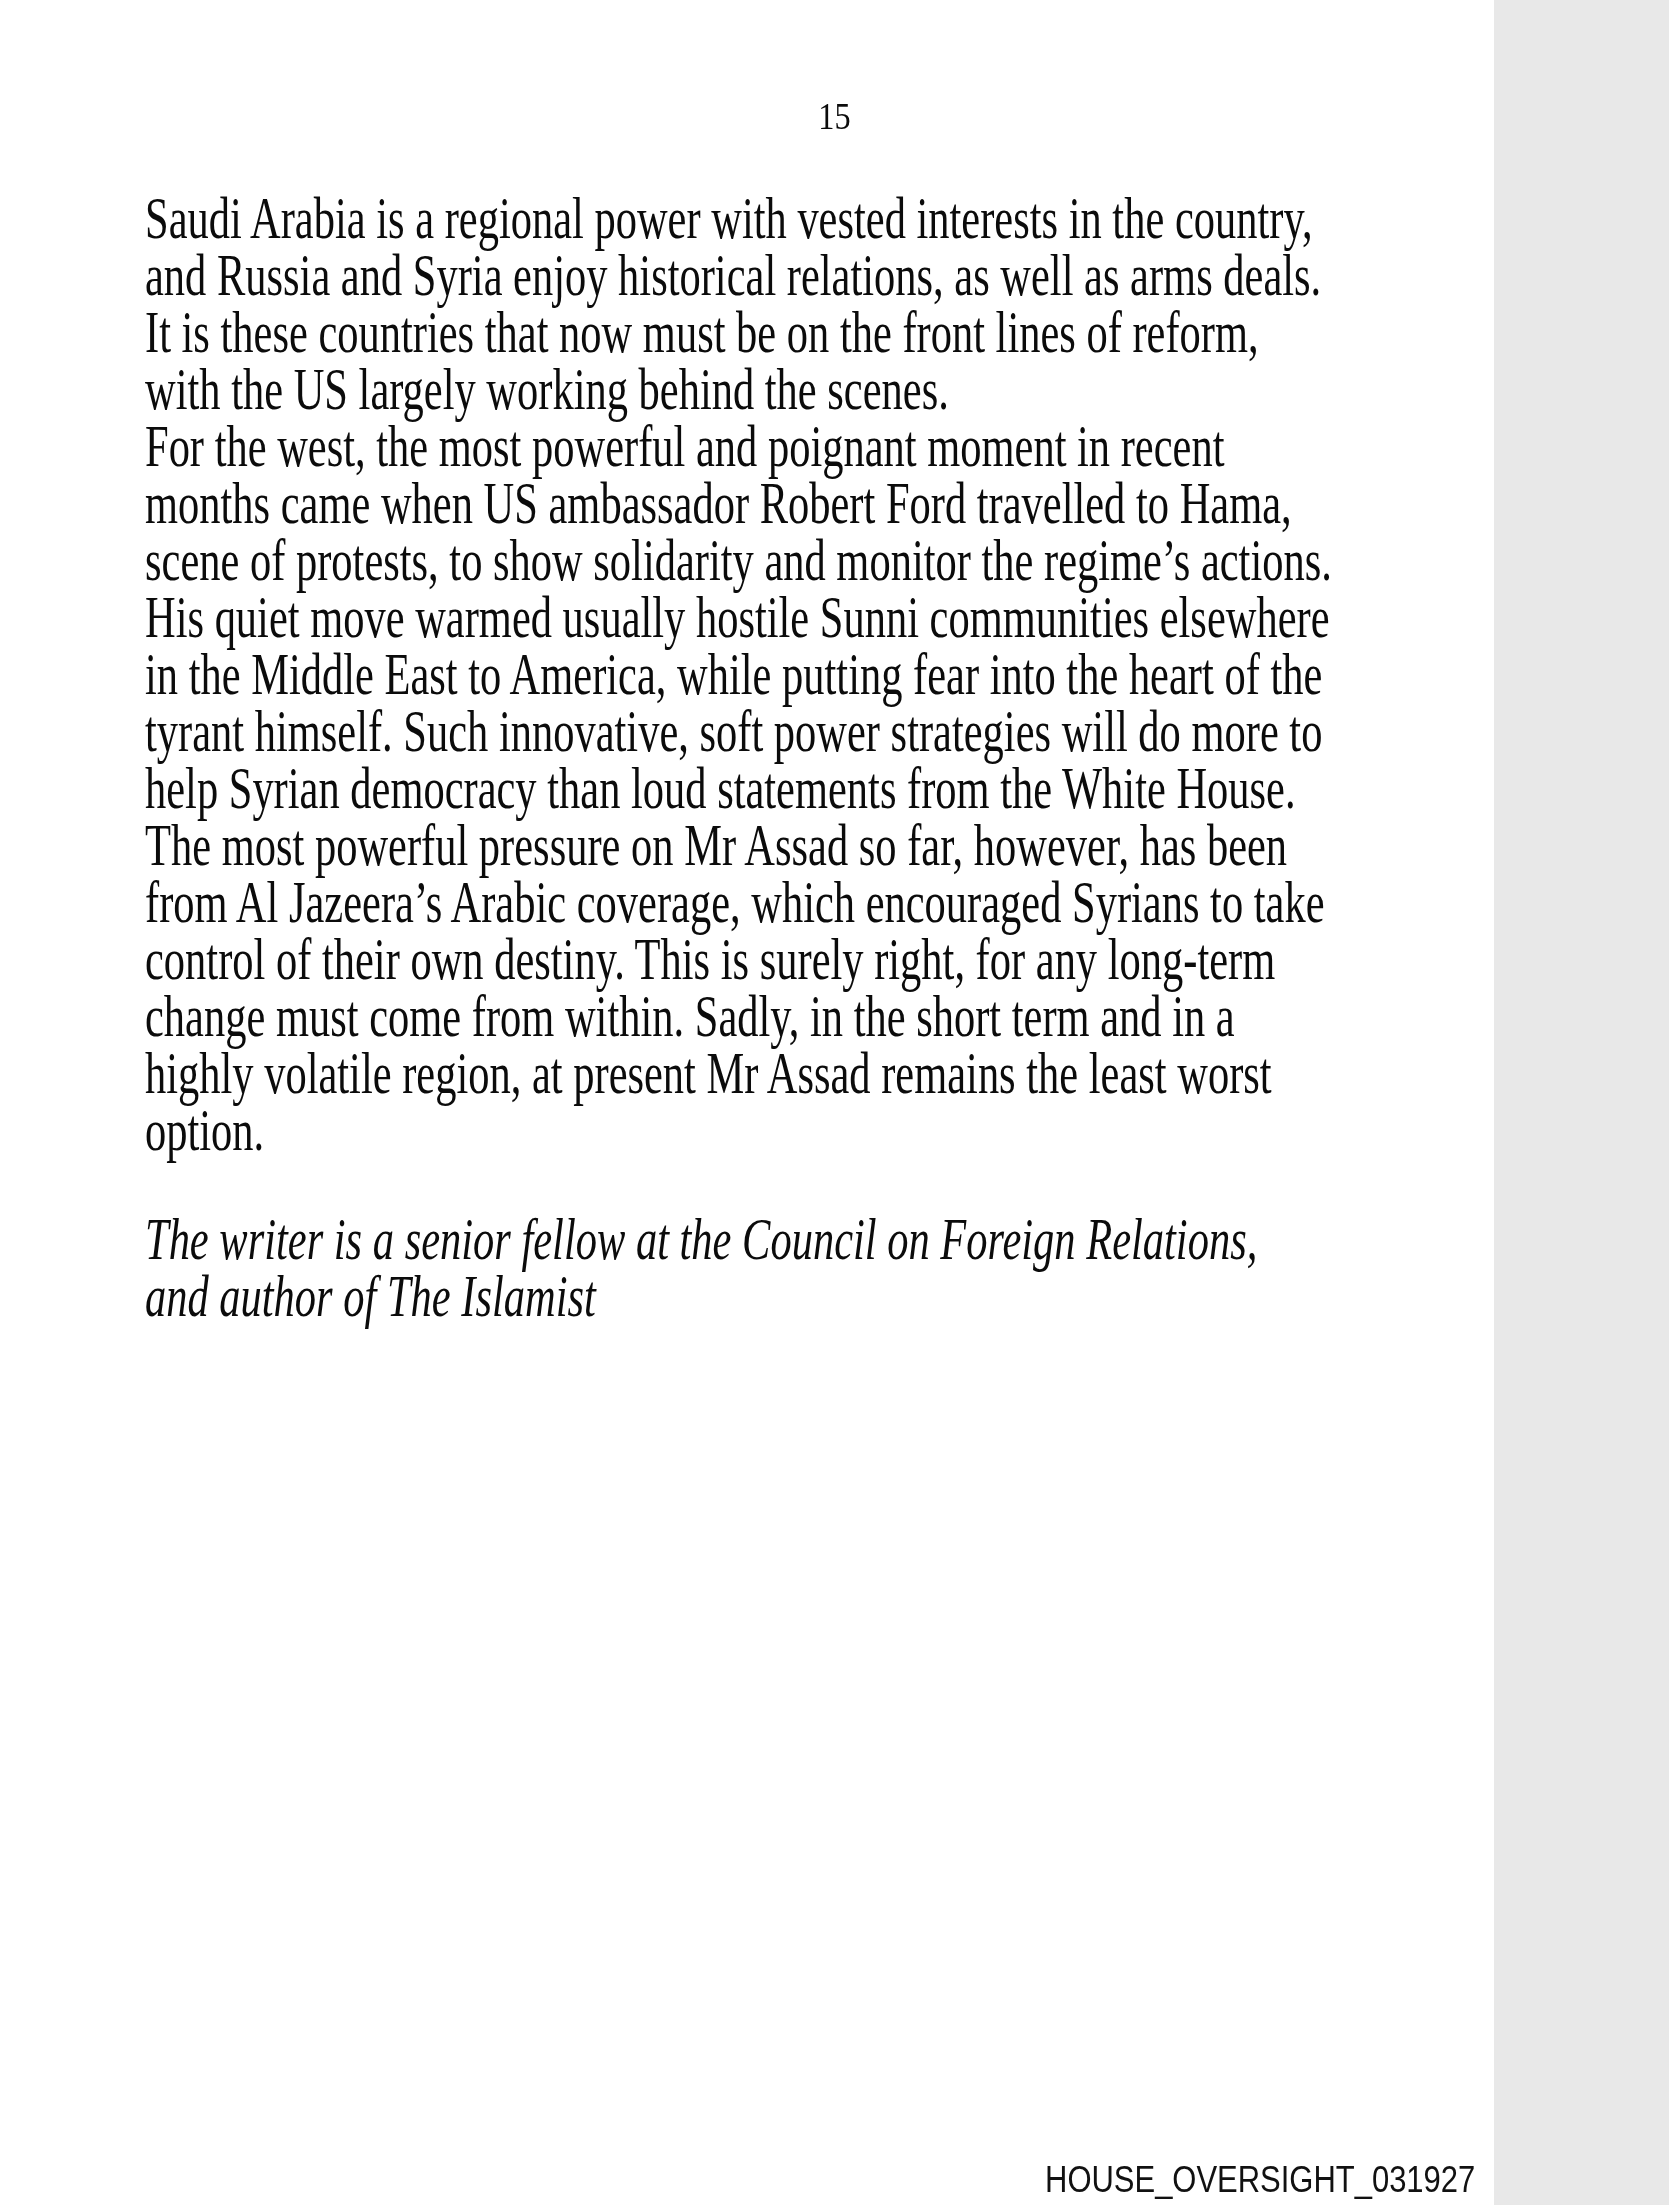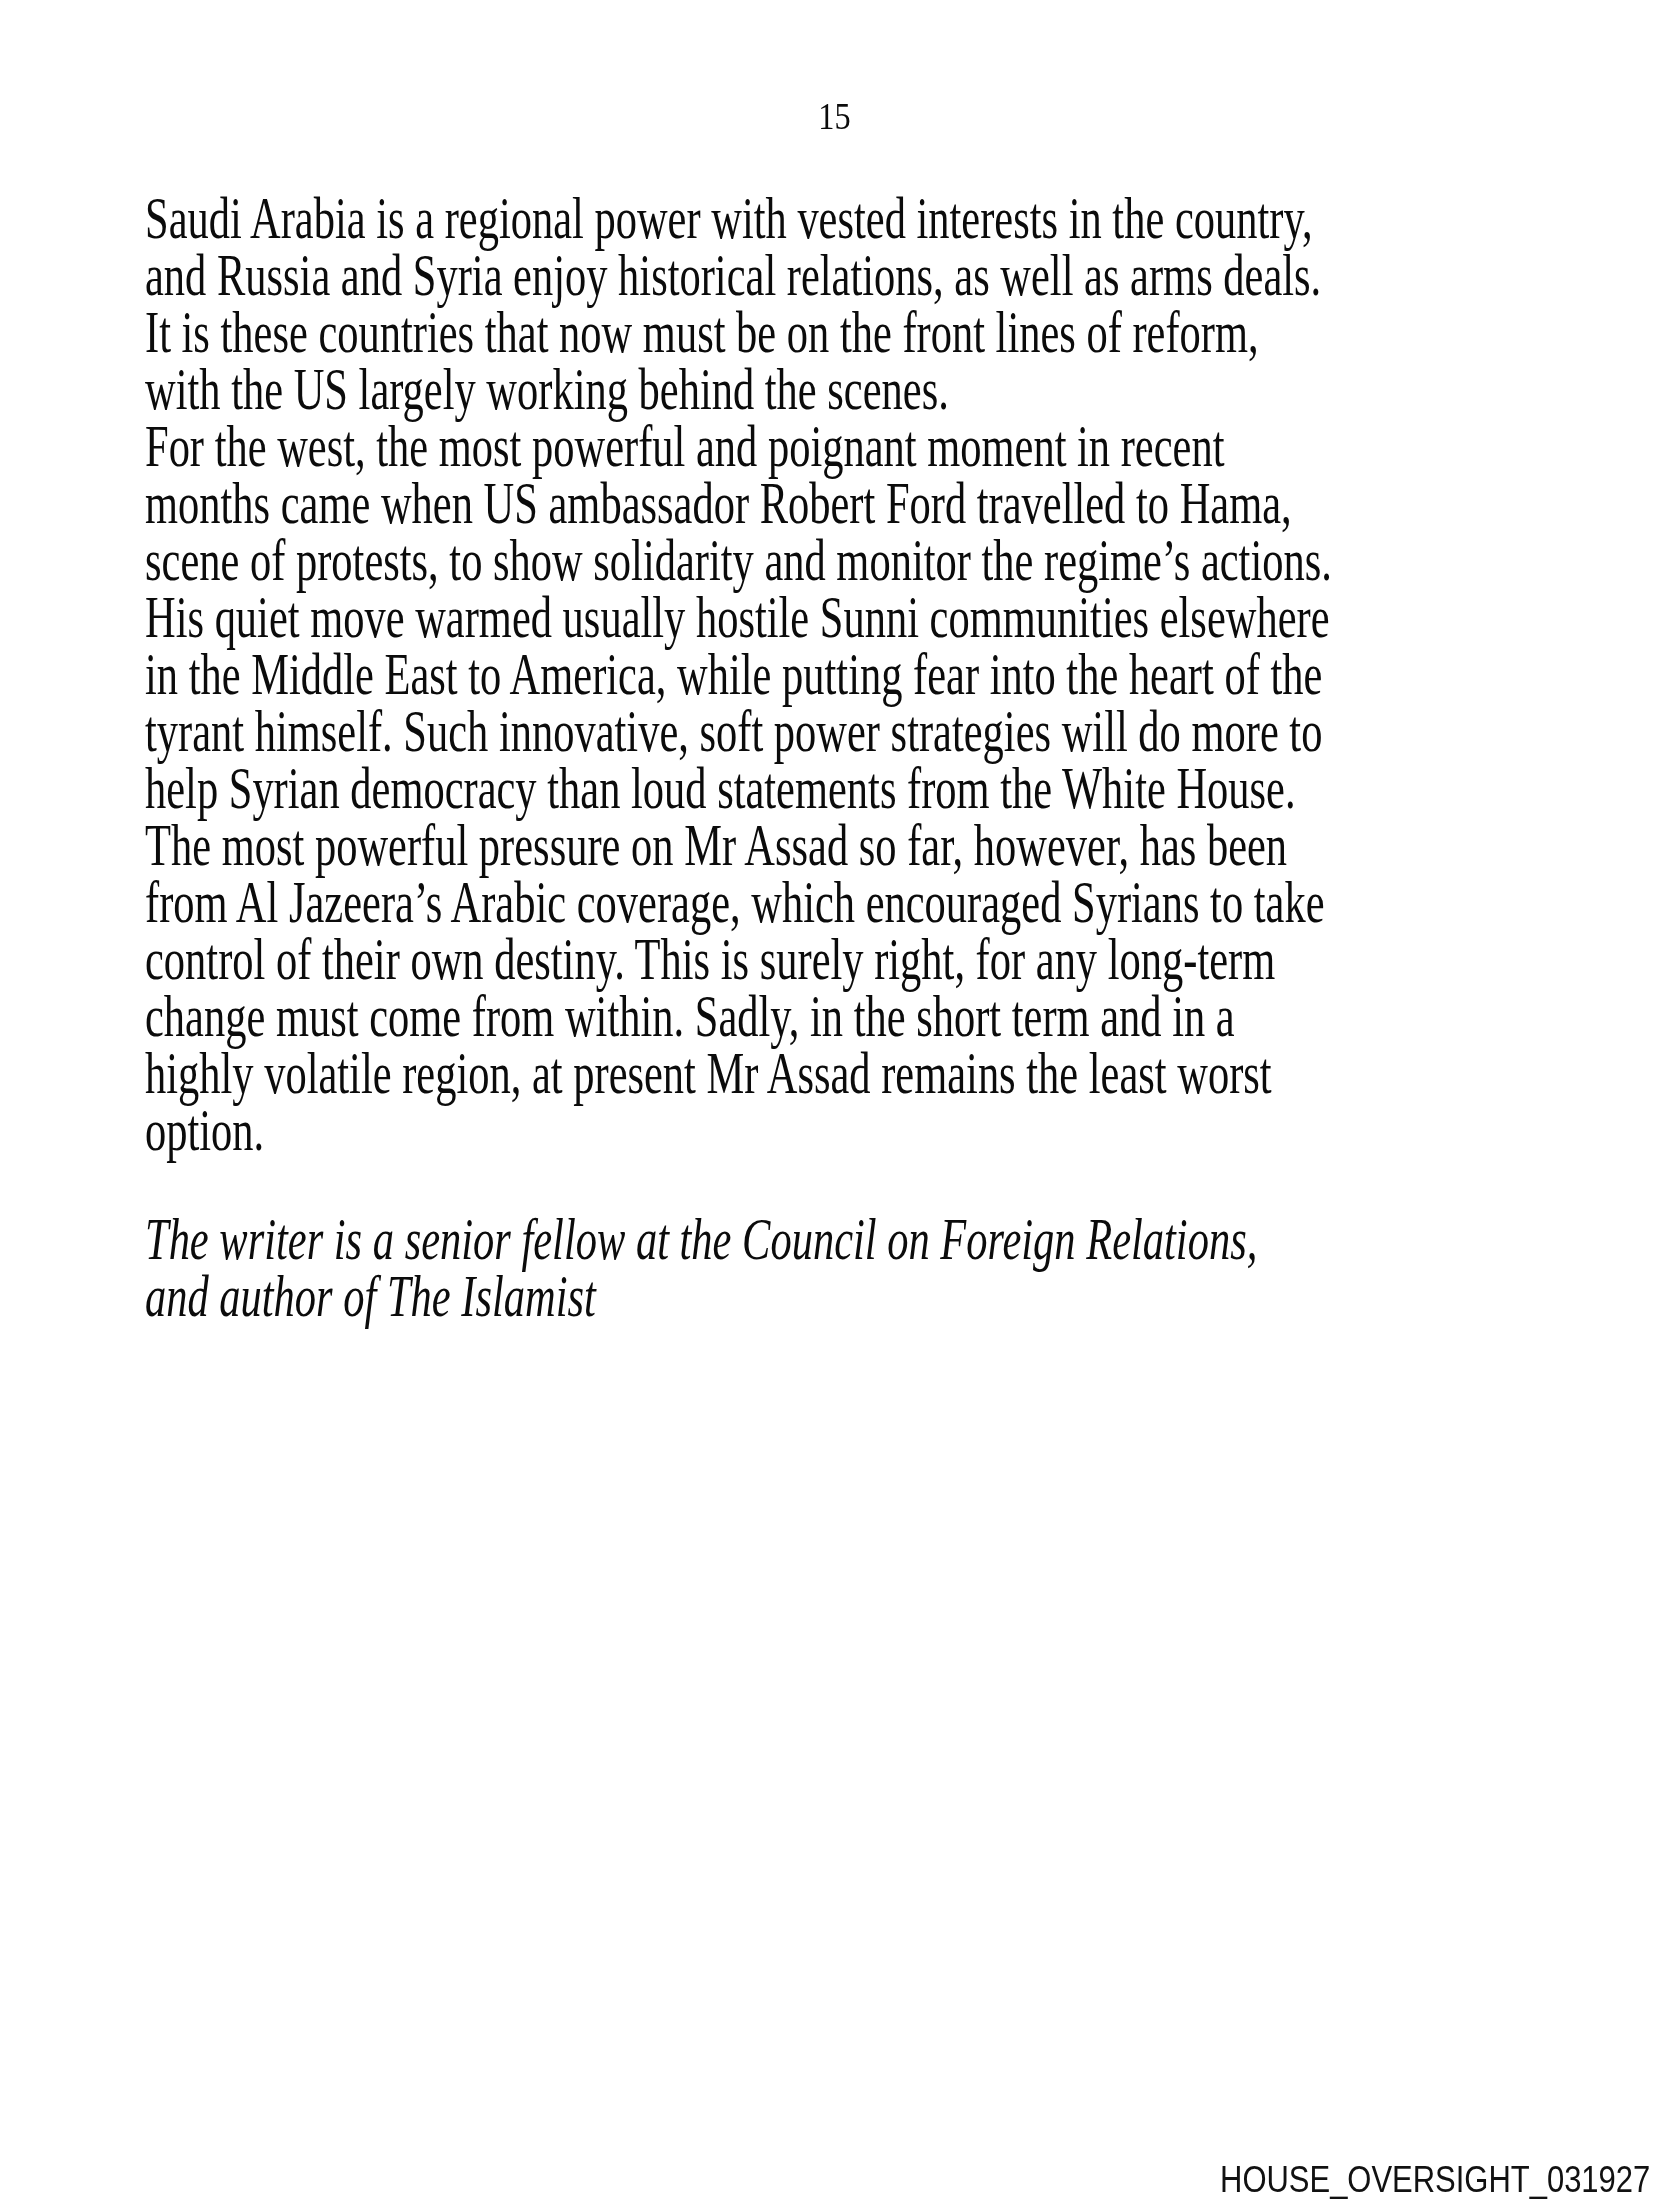--- a/index.html
+++ b/index.html
@@ -2,21 +2,21 @@
 <html style="font-size:10.5px"><head>
 <meta charset="utf-8">
 <style>
   html, body {
     margin: 0;
     padding: 0;
     background: #e8e8e8;
   }
   .page {
     position: relative;
-    width: 1669px;
+    width: 1494px;
     height: 2205px;
     background: #ffffff;
     overflow: hidden;
     font-family: "Liberation Serif", serif;
     color: #0b0b0b;
   }
   .page-number {
     position: absolute;
     top: 94px;
     left: 0;

